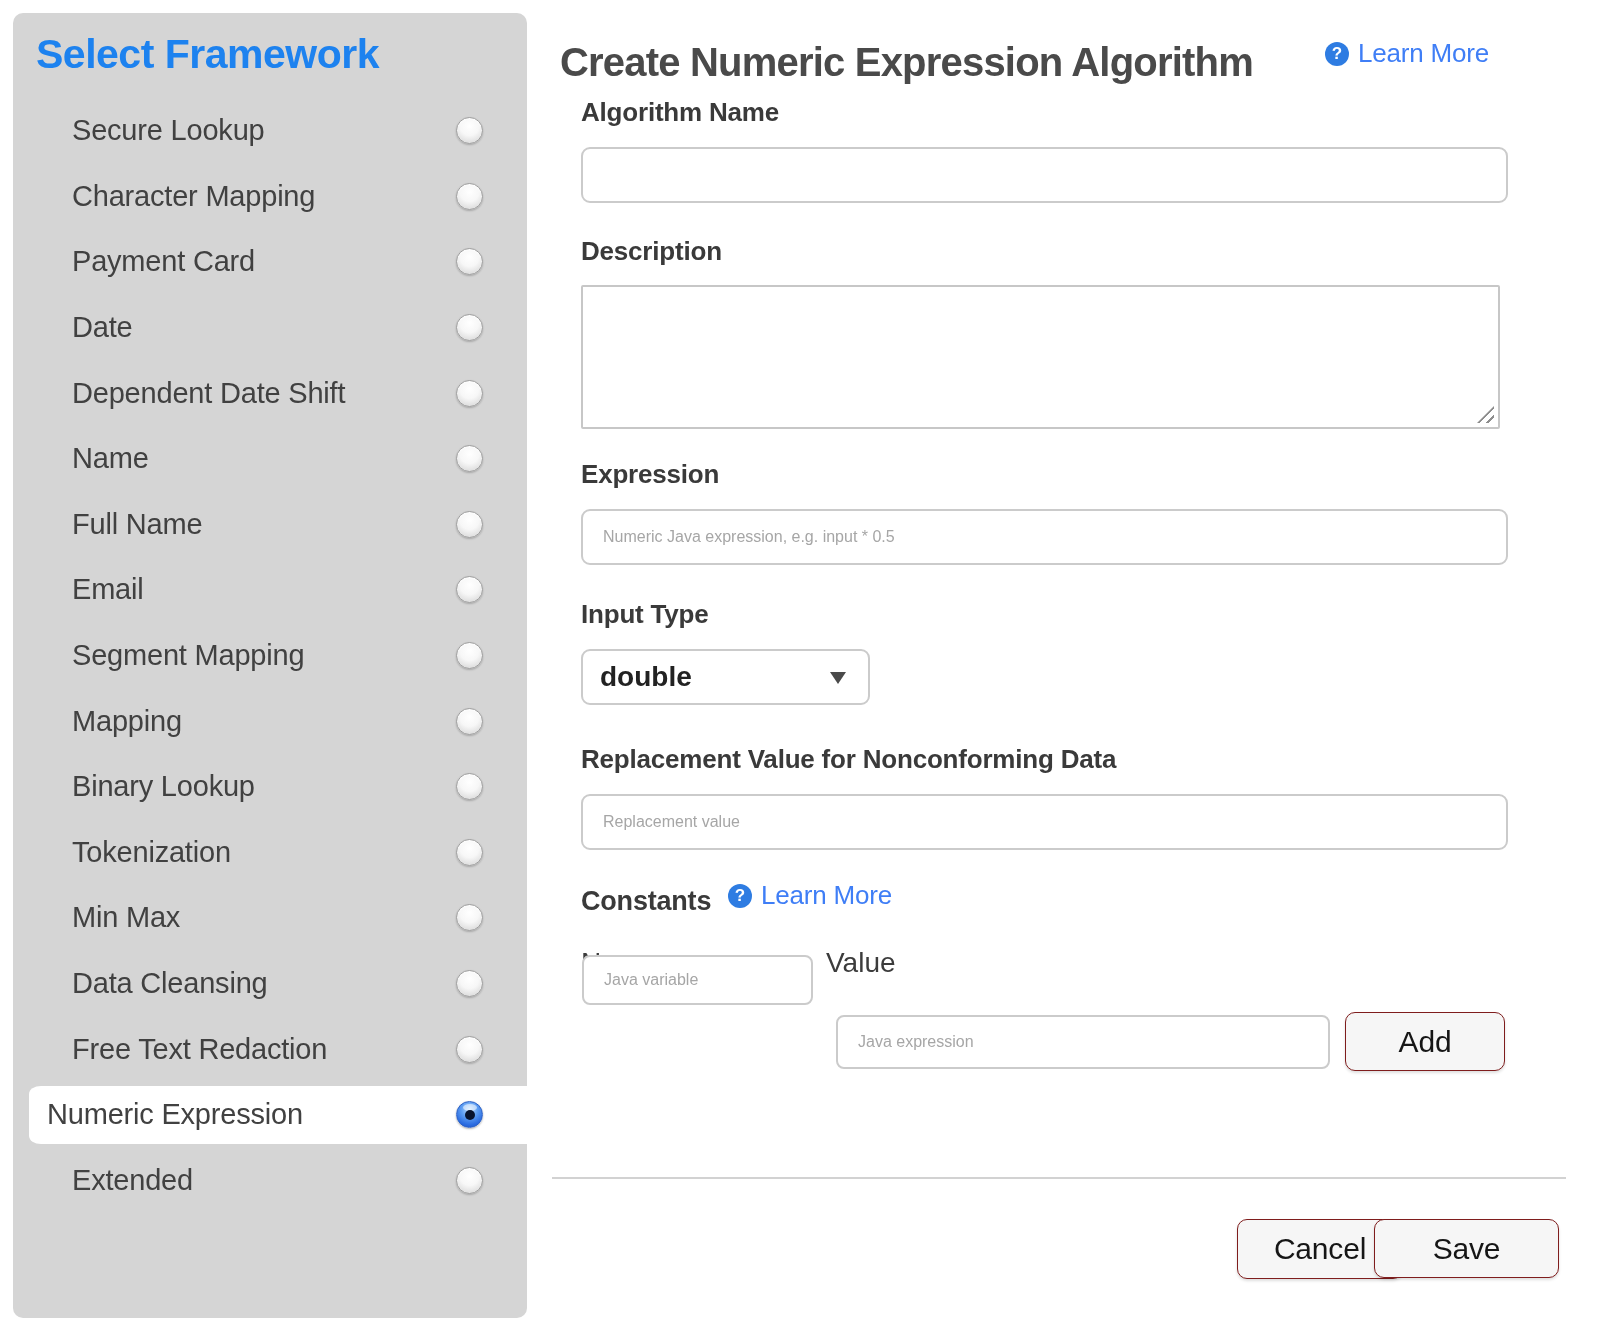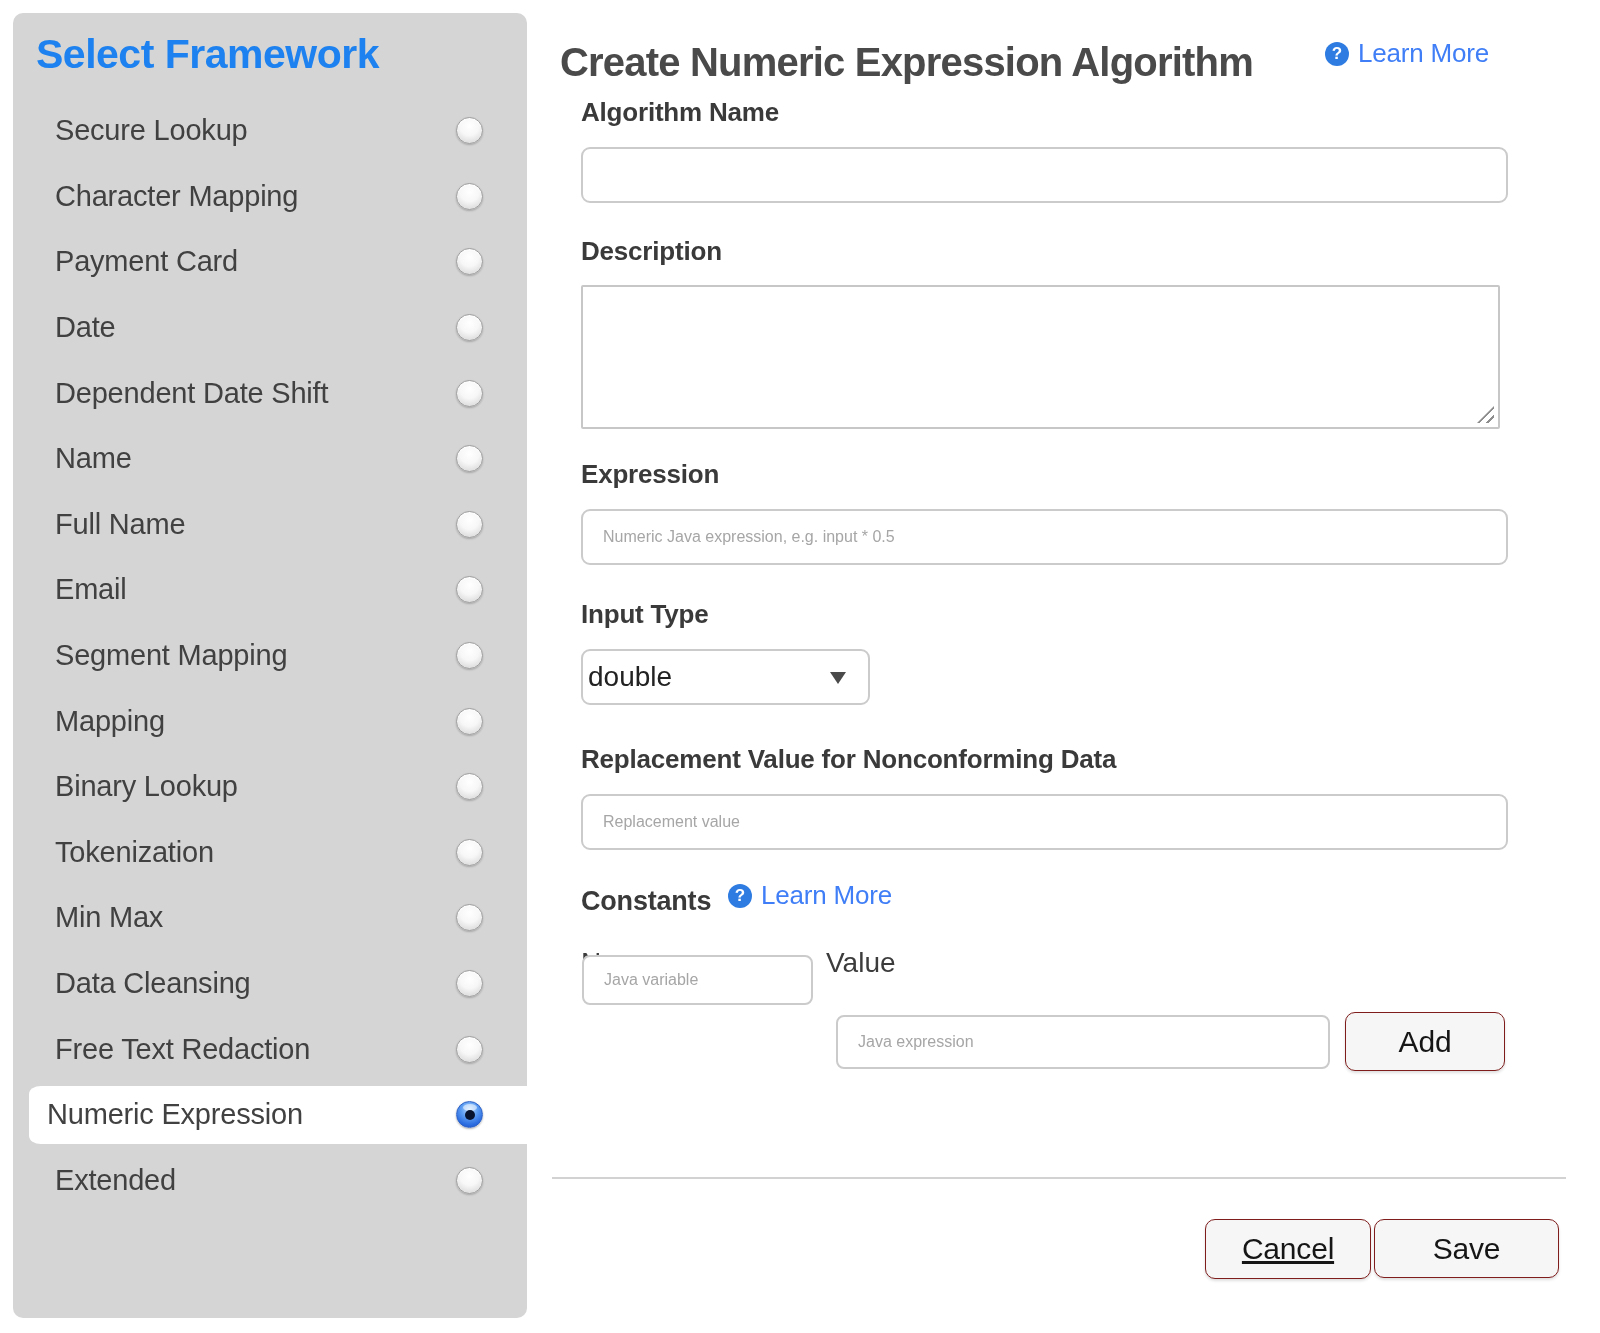--- a/index.html
+++ b/index.html
@@ -6,21 +6,21 @@
   .app{position:relative;width:1600px;height:1333px;background:#fff;overflow:hidden;
        font-family:"Liberation Sans","DejaVu Sans",sans-serif;border-radius:30px;}
 
   
   .sidebar{position:absolute;left:13px;top:13px;width:514px;height:1305px;
            background:#d5d5d5;border-radius:10px;}
   .sidebar-title{position:absolute;left:23px;top:18px;font-size:41px;font-weight:bold;
                  letter-spacing:-0.5px;color:#1d82ef;margin:0;}
   .sidebar-items{position:absolute;left:0;top:85px;width:514px;}
   .fw-row{display:flex;align-items:center;justify-content:space-between;height:65.6px;
-          padding-left:42px;padding-right:44px;box-sizing:border-box;cursor:pointer;}
+          padding-left:59px;padding-right:44px;box-sizing:border-box;cursor:pointer;}
   .fw-row .fw-label{font-size:29px;color:#414141;letter-spacing:-0.2px;}
   .fw-row.selected{background:#fff;background-clip:padding-box;
           border-top:4px solid transparent;border-bottom:4px solid transparent;
           border-radius:12px 0 0 12px;margin-left:16px;padding-left:18px;}
   .radio{position:relative;width:27px;height:27px;border-radius:50%;box-sizing:border-box;
          border:1px solid #9f9f9f;
          background:radial-gradient(circle at 50% 32%, #ffffff 0%, #f7f7f7 45%, #dedede 80%, #cbcbcb 100%);
          box-shadow:inset 0 1px 2px rgba(255,255,255,.9), 0 1px 2px rgba(0,0,0,.22);
          flex:0 0 auto;}
   .radio.on{border:1px solid #2f62c4;
@@ -52,40 +52,40 @@
   .desc-box{position:absolute;left:581px;top:285px;width:919px;height:144px;box-sizing:border-box;
             border:2px solid #c7c7c7;border-radius:2px;background:#fff;}
   .resize-grip{position:absolute;right:4px;bottom:4px;width:17px;height:17px;cursor:nwse-resize;
             background:repeating-linear-gradient(135deg,#8d8d8d 0 2px,transparent 2px 6px);
             clip-path:polygon(100% 0,100% 100%,0 100%);}
   .lbl-expression{left:581px;top:459px;}
   .inp-expression{left:581px;top:509px;width:927px;height:56px;}
   .lbl-inputtype{left:581px;top:599px;}
   .select-box{position:absolute;left:581px;top:649px;width:289px;height:56px;box-sizing:border-box;
             border:2px solid #cbcbcb;border-radius:9px;background:#fff;display:flex;align-items:center;
-            padding:0 5px;cursor:pointer;}
+            padding:0 17px;cursor:pointer;font-weight:bold;}
   .select-box .sel-value{font-size:28px;color:#222;}
   .sel-arrow{position:absolute;right:22px;top:50%;transform:translateY(-42%);width:0;height:0;
             border-left:8px solid transparent;border-right:8px solid transparent;
             border-top:12px solid #4a4a4a;}
   .lbl-replacement{left:581px;top:744px;}
   .inp-replacement{left:581px;top:794px;width:927px;height:56px;}
   .lbl-constants{left:581px;top:886px;font-size:27px;}
   .hdr-name{position:absolute;left:581px;top:947px;font-size:28px;color:#3c3c3c;}
   .hdr-value{position:absolute;left:826px;top:947px;font-size:28px;color:#3c3c3c;}
   .inp-const-name{left:582px;top:955px;width:231px;height:50px;border-radius:8px;}
   .inp-const-value{left:836px;top:1015px;width:494px;height:54px;border-radius:8px;}
 
   .btn{position:absolute;box-sizing:border-box;display:flex;align-items:center;justify-content:center;
        background:#f6f6f6;border:1px solid #7f1d1d;border-radius:10px;
        box-shadow:0 2px 3px rgba(0,0,0,.13);font-family:inherit;font-size:30px;color:#161616;
        cursor:pointer;letter-spacing:-0.2px;}
   .btn-add{left:1345px;top:1012px;width:160px;height:59px;}
   .divider{position:absolute;left:552px;top:1177px;width:1014px;height:2px;background:#d2d2d2;}
-  .btn-cancel{left:1205px;top:1219px;width:166px;height:60px;text-decoration:underline;}
+  .btn-cancel{left:1237px;top:1219px;width:166px;height:60px;}
   .btn-save{left:1374px;top:1219px;width:185px;height:59px;}
 </style>
 </head>
 <body>
 
 <div class="app">
 
   <aside class="sidebar">
     <h1 class="sidebar-title" style="color: rgb(29, 130, 239);">Select Framework</h1>
     <div class="sidebar-items" id="sidebar-items">

